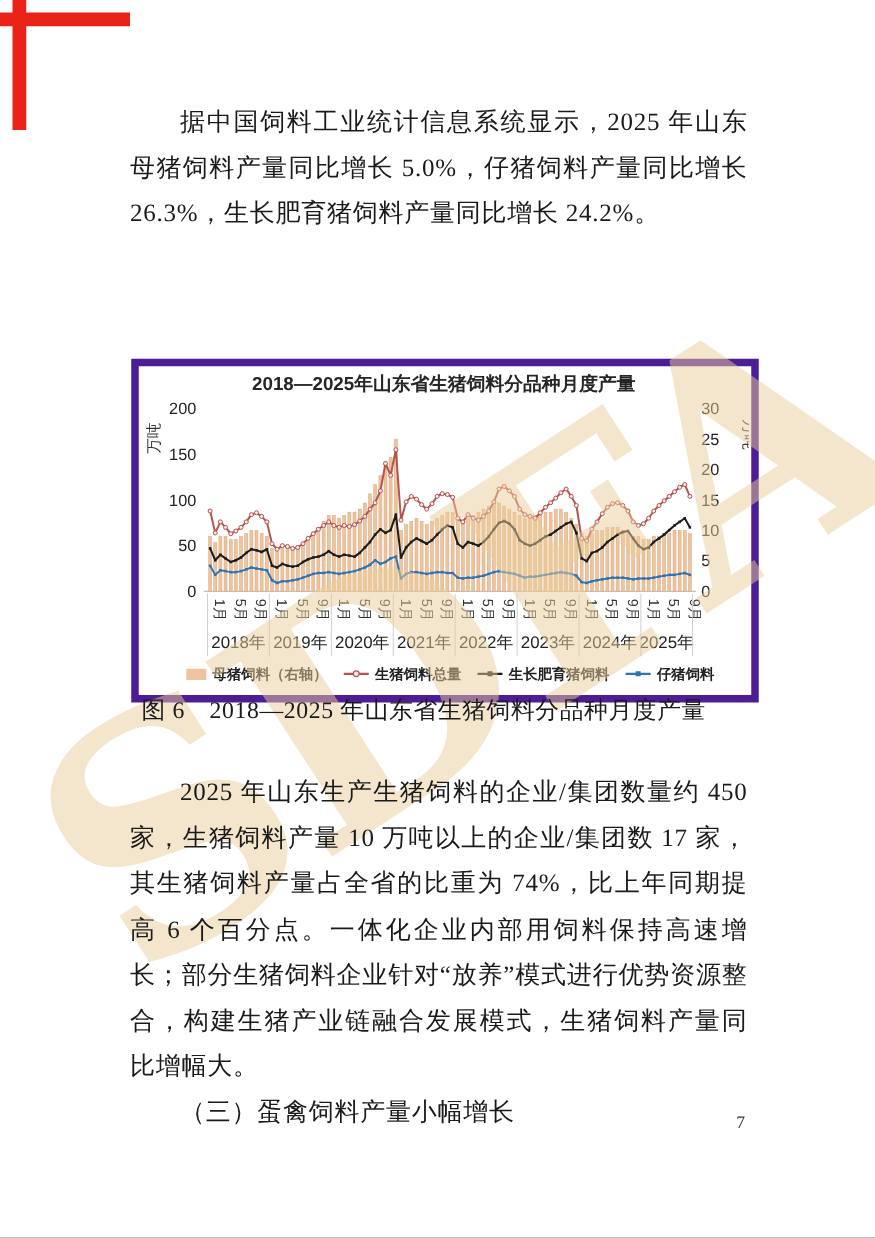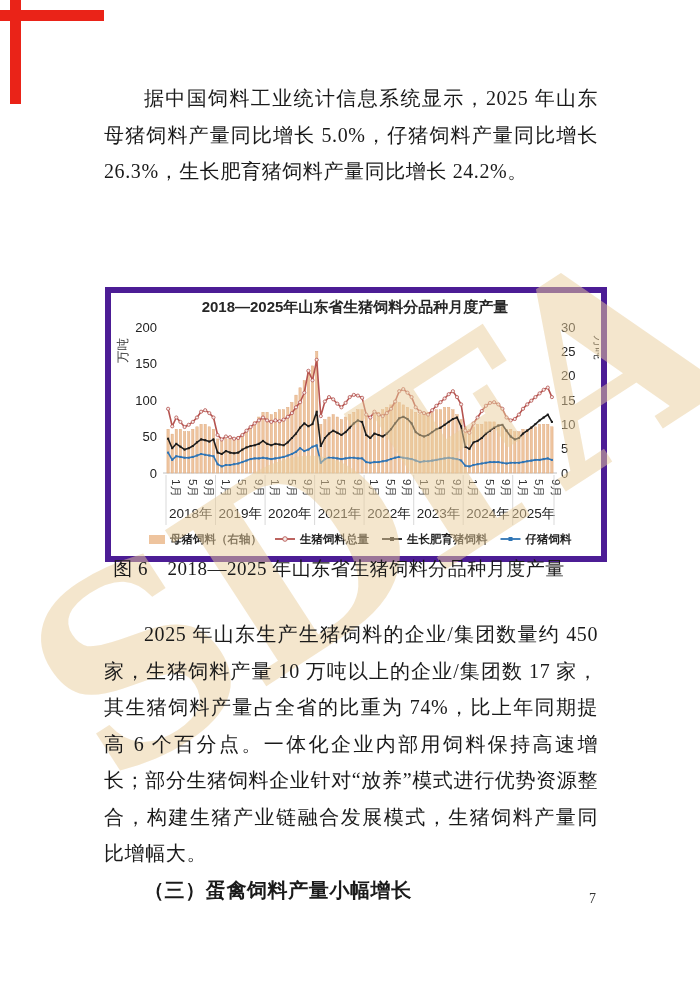--- a/index.html
+++ b/index.html
@@ -21,21 +21,21 @@
     color:rgba(233,205,156,0.5);z-index:2;pointer-events:none;user-select:none;
   }
 
   .textblock{
     position:absolute;left:104px;width:494px;z-index:4;
     font-size:20px;line-height:36.5px;letter-spacing:0.6px;
     text-align:justify;text-justify:inter-ideograph;
   }
   .textblock p{margin:0;}
   .indent{text-indent:2em;}
-  .heading{font-weight:bold;}
+  .heading{font-weight:normal;}
   #block1{top:80px;}
   #block2{top:616px;}
 
   .fig-caption{
     position:absolute;left:92px;top:556px;width:494px;z-index:4;
     font-size:19px;line-height:26px;text-align:center;letter-spacing:0.5px;
   }
 
   .chart-box{
     position:absolute;left:105px;top:287px;width:490px;height:263px;

